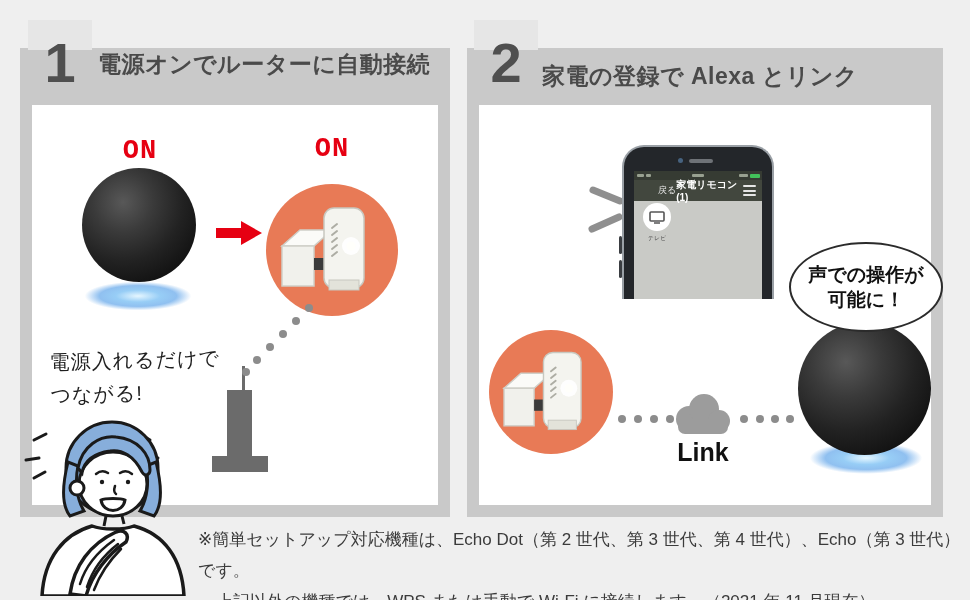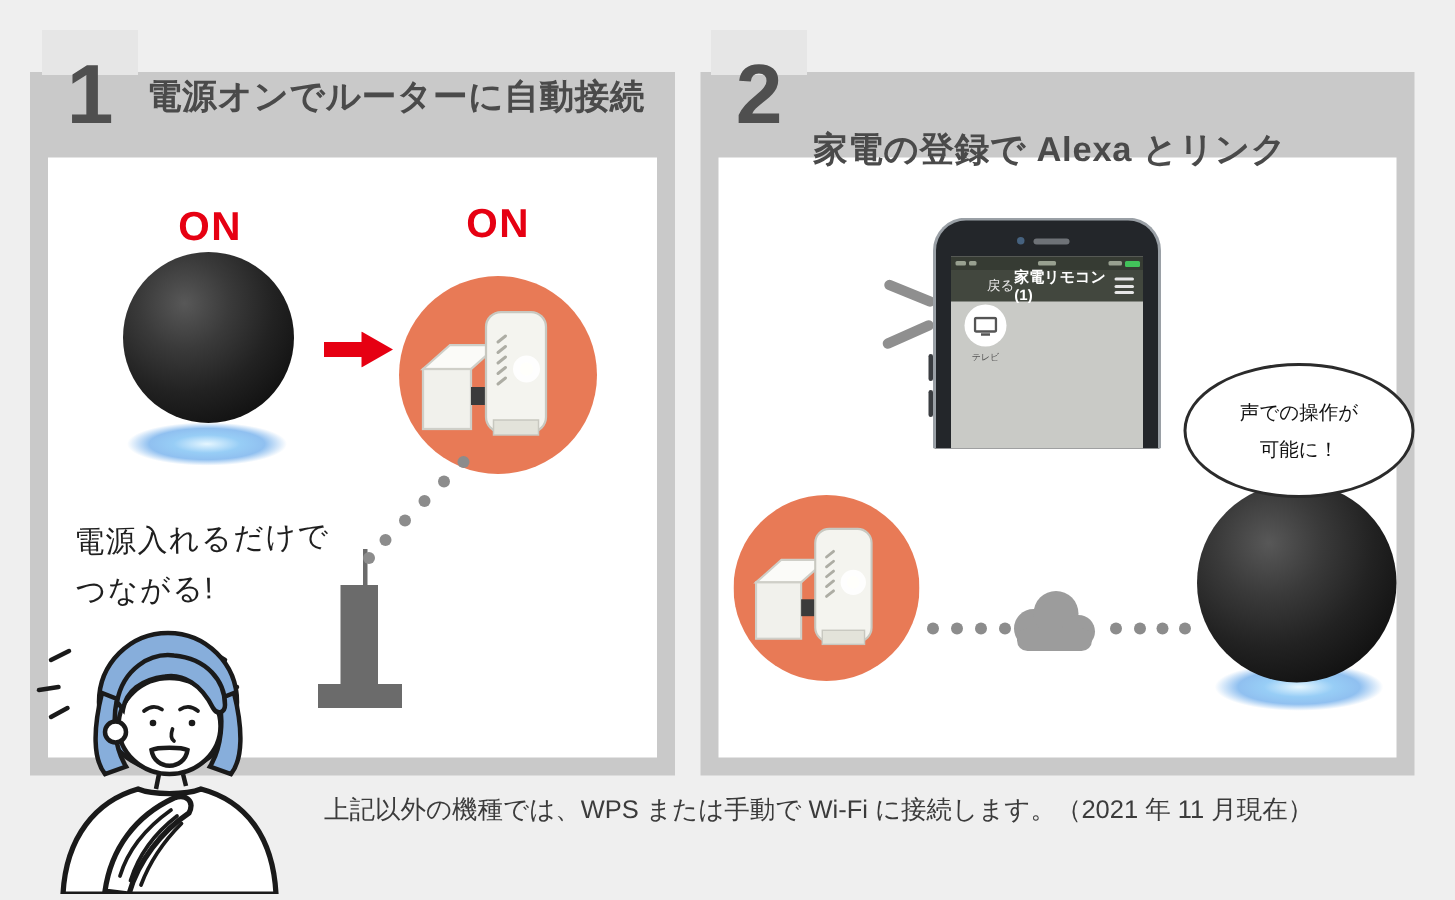--- a/index.html
+++ b/index.html
@@ -7,21 +7,21 @@
   #stage{position:relative;width:970px;height:600px;background:#efefef;overflow:hidden;}
   .abs{position:absolute;}
 
   
   .panel-outer{background:#c9c9c9;}
   .panel-inner{background:#ffffff;}
   .step-tab{background:#e6e6e6;}
   .step-number{font-size:56px;font-weight:bold;color:#4f4f4f;display:flex;align-items:center;justify-content:center;line-height:1;}
   .panel-title{height:57px;display:flex;align-items:center;font-size:23px;font-weight:bold;color:#4a4a4a;letter-spacing:0.5px;}
 
-  .on-label{width:64px;text-align:center;font-size:27px;font-weight:bold;color:#e60012;letter-spacing:1px;}
+  .on-label{width:64px;text-align:center;font-size:27px;font-weight:bold;color:#e60012;letter-spacing:1px;font-family:Liberation Mono, monospace;}
 
   .echo{border-radius:50%;background:radial-gradient(circle at 36% 30%, #585858 0%, #3a3a3a 28%, #222222 55%, #0e0e0e 85%);z-index:2;}
   .glow{border-radius:50%;z-index:1;background:radial-gradient(ellipse 50% 50% at 50% 50%, rgba(228,246,255,0.95) 0%, rgba(140,200,245,0.9) 30%, rgba(70,150,230,0.6) 52%, rgba(90,160,235,0) 72%);}
 
   .dot{width:8px;height:8px;border-radius:50%;background:#8c8c8c;z-index:2;}
 
   .note{font-size:20px;line-height:33px;color:#1f1f1f;letter-spacing:1px;transform:rotate(-1.5deg);}
   .router-label{font-size:19px;color:#4a4a4a;white-space:nowrap;}
 
   
@@ -35,21 +35,21 @@
   .appbar{left:0;top:9px;width:128px;height:21px;background:#42473e;display:flex;align-items:center;}
   .back-label{font-size:9px;color:#e6e6e6;margin-left:24px;}
   .app-title{flex:1;text-align:left;font-size:10px;font-weight:bold;color:#ffffff;}
   .hamburger{width:13px;margin-right:6px;display:flex;flex-direction:column;gap:2.5px;}
   .hamburger span{display:block;height:2px;background:#e6e6e6;border-radius:1px;}
   .tile-circle{left:9px;top:32px;width:28px;height:28px;border-radius:50%;background:#ffffff;display:flex;align-items:center;justify-content:center;}
   .tile-label{left:6px;top:63px;width:34px;text-align:center;font-size:6px;color:#555555;}
   .side-btn{background:#3a3d41;border-radius:2px;z-index:1;}
 
   .bubble{left:789px;top:242px;width:154px;height:90px;border-radius:50%;background:#ffffff;border:2px solid #2b2b2b;display:flex;flex-direction:column;align-items:center;justify-content:center;z-index:3;box-sizing:border-box;}
-  .bubble div{font-size:13px;font-weight:normal;color:#111111;line-height:25px;white-space:nowrap;}
+  .bubble div{font-size:19px;font-weight:bold;color:#111111;line-height:25px;white-space:nowrap;}
 
   .link-label{width:82px;text-align:center;font-size:25px;font-weight:bold;color:#111111;}
 
   .footnote{left:198px;top:524px;width:772px;font-size:17px;line-height:31px;color:#3b3b3b;}
   .footnote .l2{padding-left:18px;}
 </style>
 </head>
 <body>
 
 <div id="stage">
@@ -136,21 +136,21 @@
       <path d="M68,168 C74,148 88,134 102,124"></path>
       <path d="M75,171 C81,152 93,138 106,128"></path>
       <path d="M82,174 C88,158 97,145 109,133"></path>
     </g>
   </svg>
 
   <div class="abs panel-outer" style="left:467px;top:48px;width:476px;height:469px;"></div>
   <div class="abs panel-inner" style="left:479px;top:105px;width:452px;height:400px;"></div>
   <div class="abs step-tab" style="left:474px;top:20px;width:64px;height:30px;"></div>
   <div class="abs step-number" style="left:474px;top:24px;width:64px;height:78px;">2</div>
-  <div class="abs panel-title" style="left:542px;top:48px;margin-top:23px;">家電の登録で Alexa とリンク</div>
+  <div class="abs panel-title" style="left:542px;top:48px;">家電の登録で Alexa とリンク</div>
 
   <svg class="abs" style="left:588px;top:182px;z-index:2;" width="38" height="54" viewBox="0 0 38 54">
     <g stroke="#8f8f8f" stroke-width="7" stroke-linecap="round">
       <line x1="5" y1="8" x2="32" y2="19"></line>
       <line x1="4" y1="47" x2="31" y2="35"></line>
     </g>
   </svg>
 
   <div class="abs side-btn" style="left:619px;top:236px;width:3px;height:18px;"></div>
   <div class="abs side-btn" style="left:619px;top:260px;width:3px;height:18px;"></div>
@@ -214,26 +214,28 @@
   <div class="abs dot" style="left:666px;top:415px;"></div>
 
   <svg class="abs" style="left:668px;top:392px;z-index:2;" width="70" height="46" viewBox="0 0 70 46">
     <g fill="#9c9c9c">
       <circle cx="21" cy="27" r="13"></circle>
       <circle cx="36" cy="17" r="15"></circle>
       <circle cx="51" cy="29" r="11"></circle>
       <rect x="10" y="27" width="50" height="15" rx="7"></rect>
     </g>
   </svg>
+  <div class="abs link-label" style="left:662px;top:438px;">Link</div>
 
   <div class="abs dot" style="left:740px;top:415px;"></div>
   <div class="abs dot" style="left:756px;top:415px;"></div>
   <div class="abs dot" style="left:771px;top:415px;"></div>
   <div class="abs dot" style="left:786px;top:415px;"></div>
 
   <div class="abs glow" style="left:788px;top:436px;width:156px;height:44px;"></div>
   <div class="abs echo" style="left:798px;top:322px;width:133px;height:133px;"></div>
 
   <div class="abs footnote">
+    <div class="l1">※簡単セットアップ対応機種は、Echo Dot（第 2 世代、第 3 世代、第 4 世代）、Echo（第 3 世代）です。</div>
     <div class="l2">上記以外の機種では、WPS または手動で Wi-Fi に接続します。（2021 年 11 月現在）</div>
   </div>
 
 </div>
 
 </body></html>

